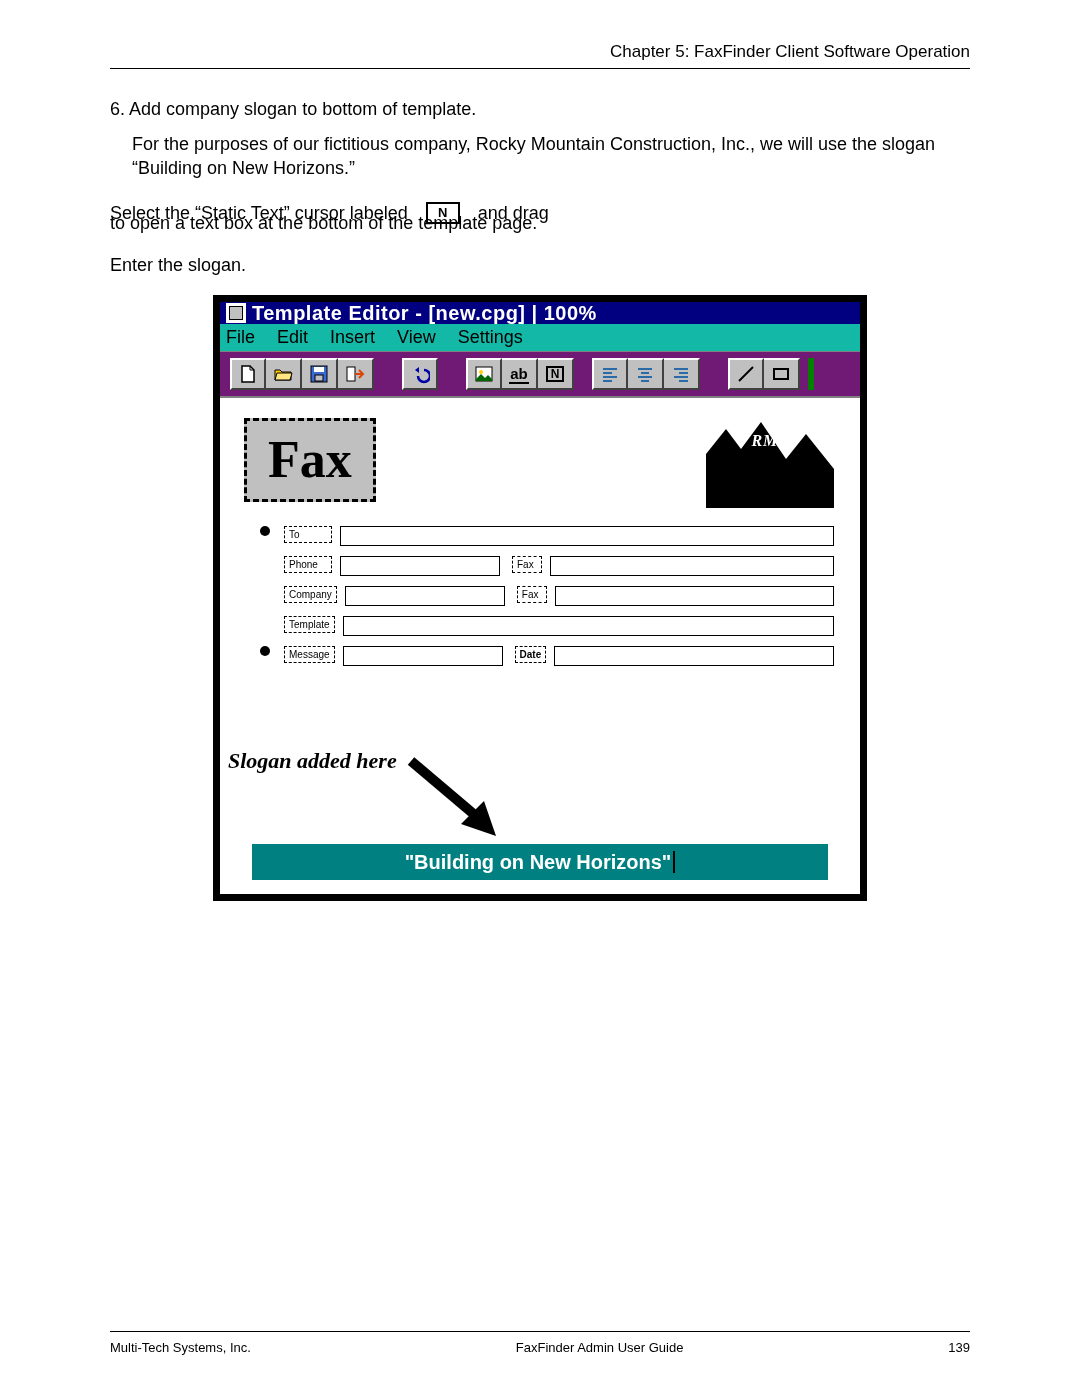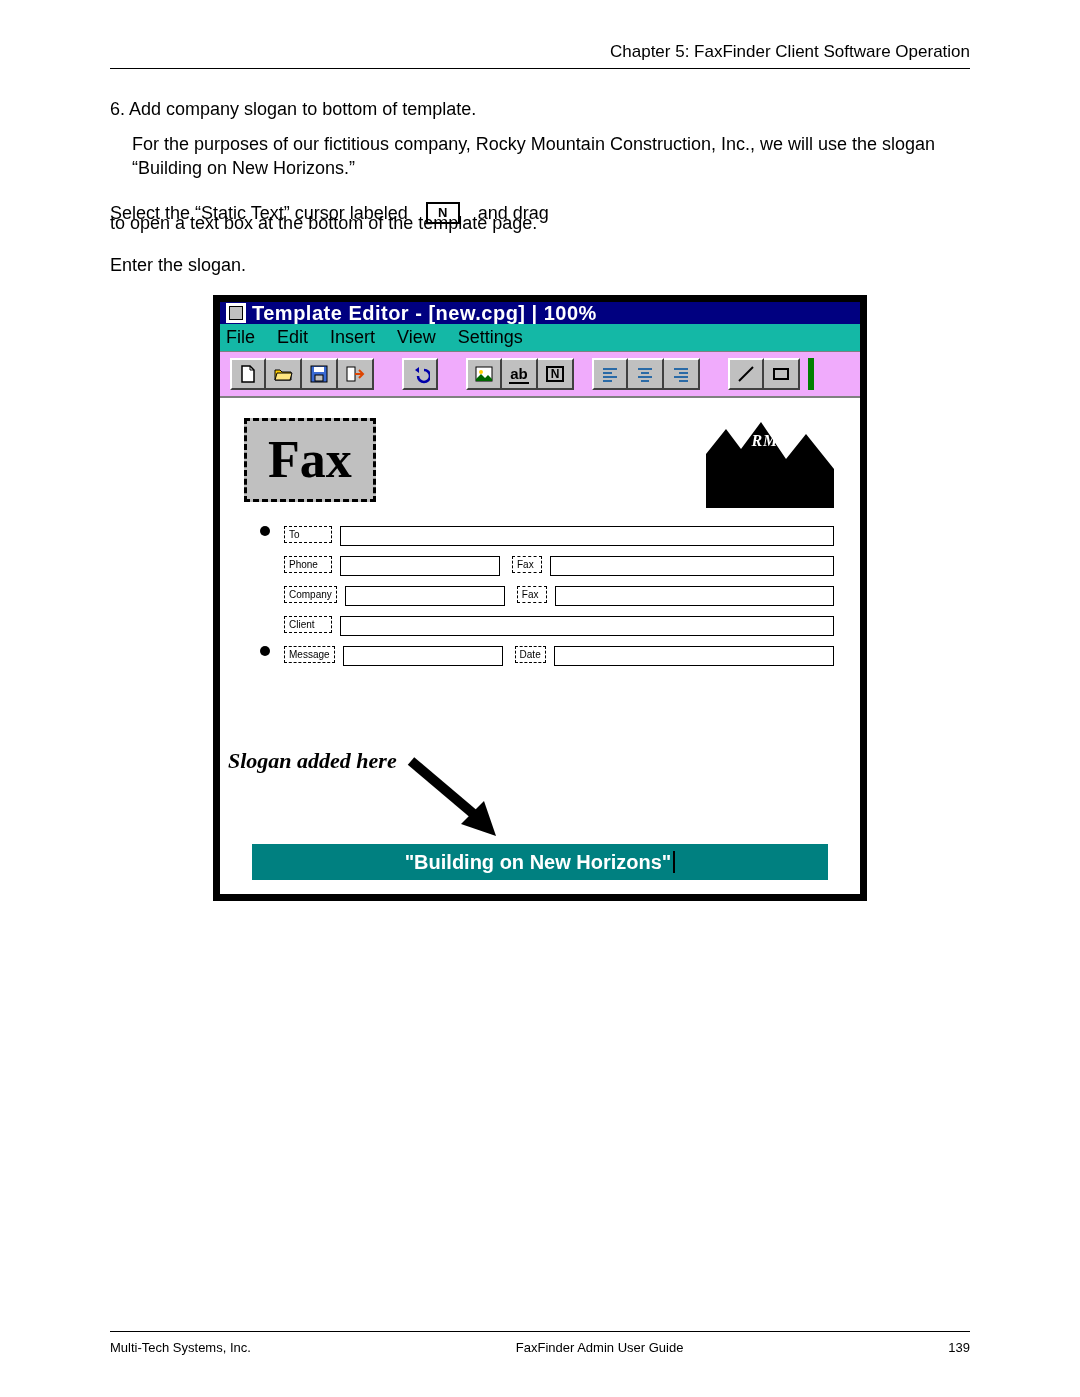--- a/index.html
+++ b/index.html
@@ -102,21 +102,21 @@
     font-family: "MS Sans Serif", Tahoma, Arial, sans-serif;
     font-size: 18px;
     color: #000;
     height: 28px;
     align-items: center;
     border-bottom: 1px solid #808080;
   }
   .menubar span { cursor: default; }
 
   .toolbar {
-    background: #f0abfc;
+    background: #701a75;
     padding: 6px 6px 6px 10px;
     display: flex;
     align-items: center;
     gap: 4px;
     border-bottom: 2px solid #808080;
   }
   .tb-group { display:flex; gap:0; }
   .tb-group .tb-btn + .tb-btn { border-left: none; }
   .tb-btn {
     width: 36px; height: 32px;
@@ -407,29 +407,29 @@
           <div class="frow">
             <span class="bullet empty"></span>
             <span class="flabel">Company</span>
             <span class="finput short"></span>
             <span class="fgap"></span>
             <span class="flabel" style="min-width:30px;">Fax</span>
             <span class="finput"></span>
           </div>
           <div class="frow">
             <span class="bullet empty"></span>
-            <span class="flabel">Client</span>
+            <span class="flabel">Template</span>
             <span class="finput"></span>
           </div>
           <div class="frow">
             <span class="bullet"></span>
             <span class="flabel">Message</span>
             <span class="finput short"></span>
             <span class="fgap"></span>
-            <span class="flabel" style="min-width:30px;">Date</span>
+            <span class="flabel" style="min-width:30px;font-weight:bold;">Date</span>
             <span class="finput"></span>
           </div>
         </div>
 
         <div class="annot">Slogan added here</div>
         <svg class="arrow" width="110" height="90" viewBox="0 0 110 90">
           <line x1="5" y1="5" x2="70" y2="60" stroke="#000" stroke-width="10"></line>
           <polygon points="55,68 90,80 78,45" fill="#000"></polygon>
         </svg>
 

